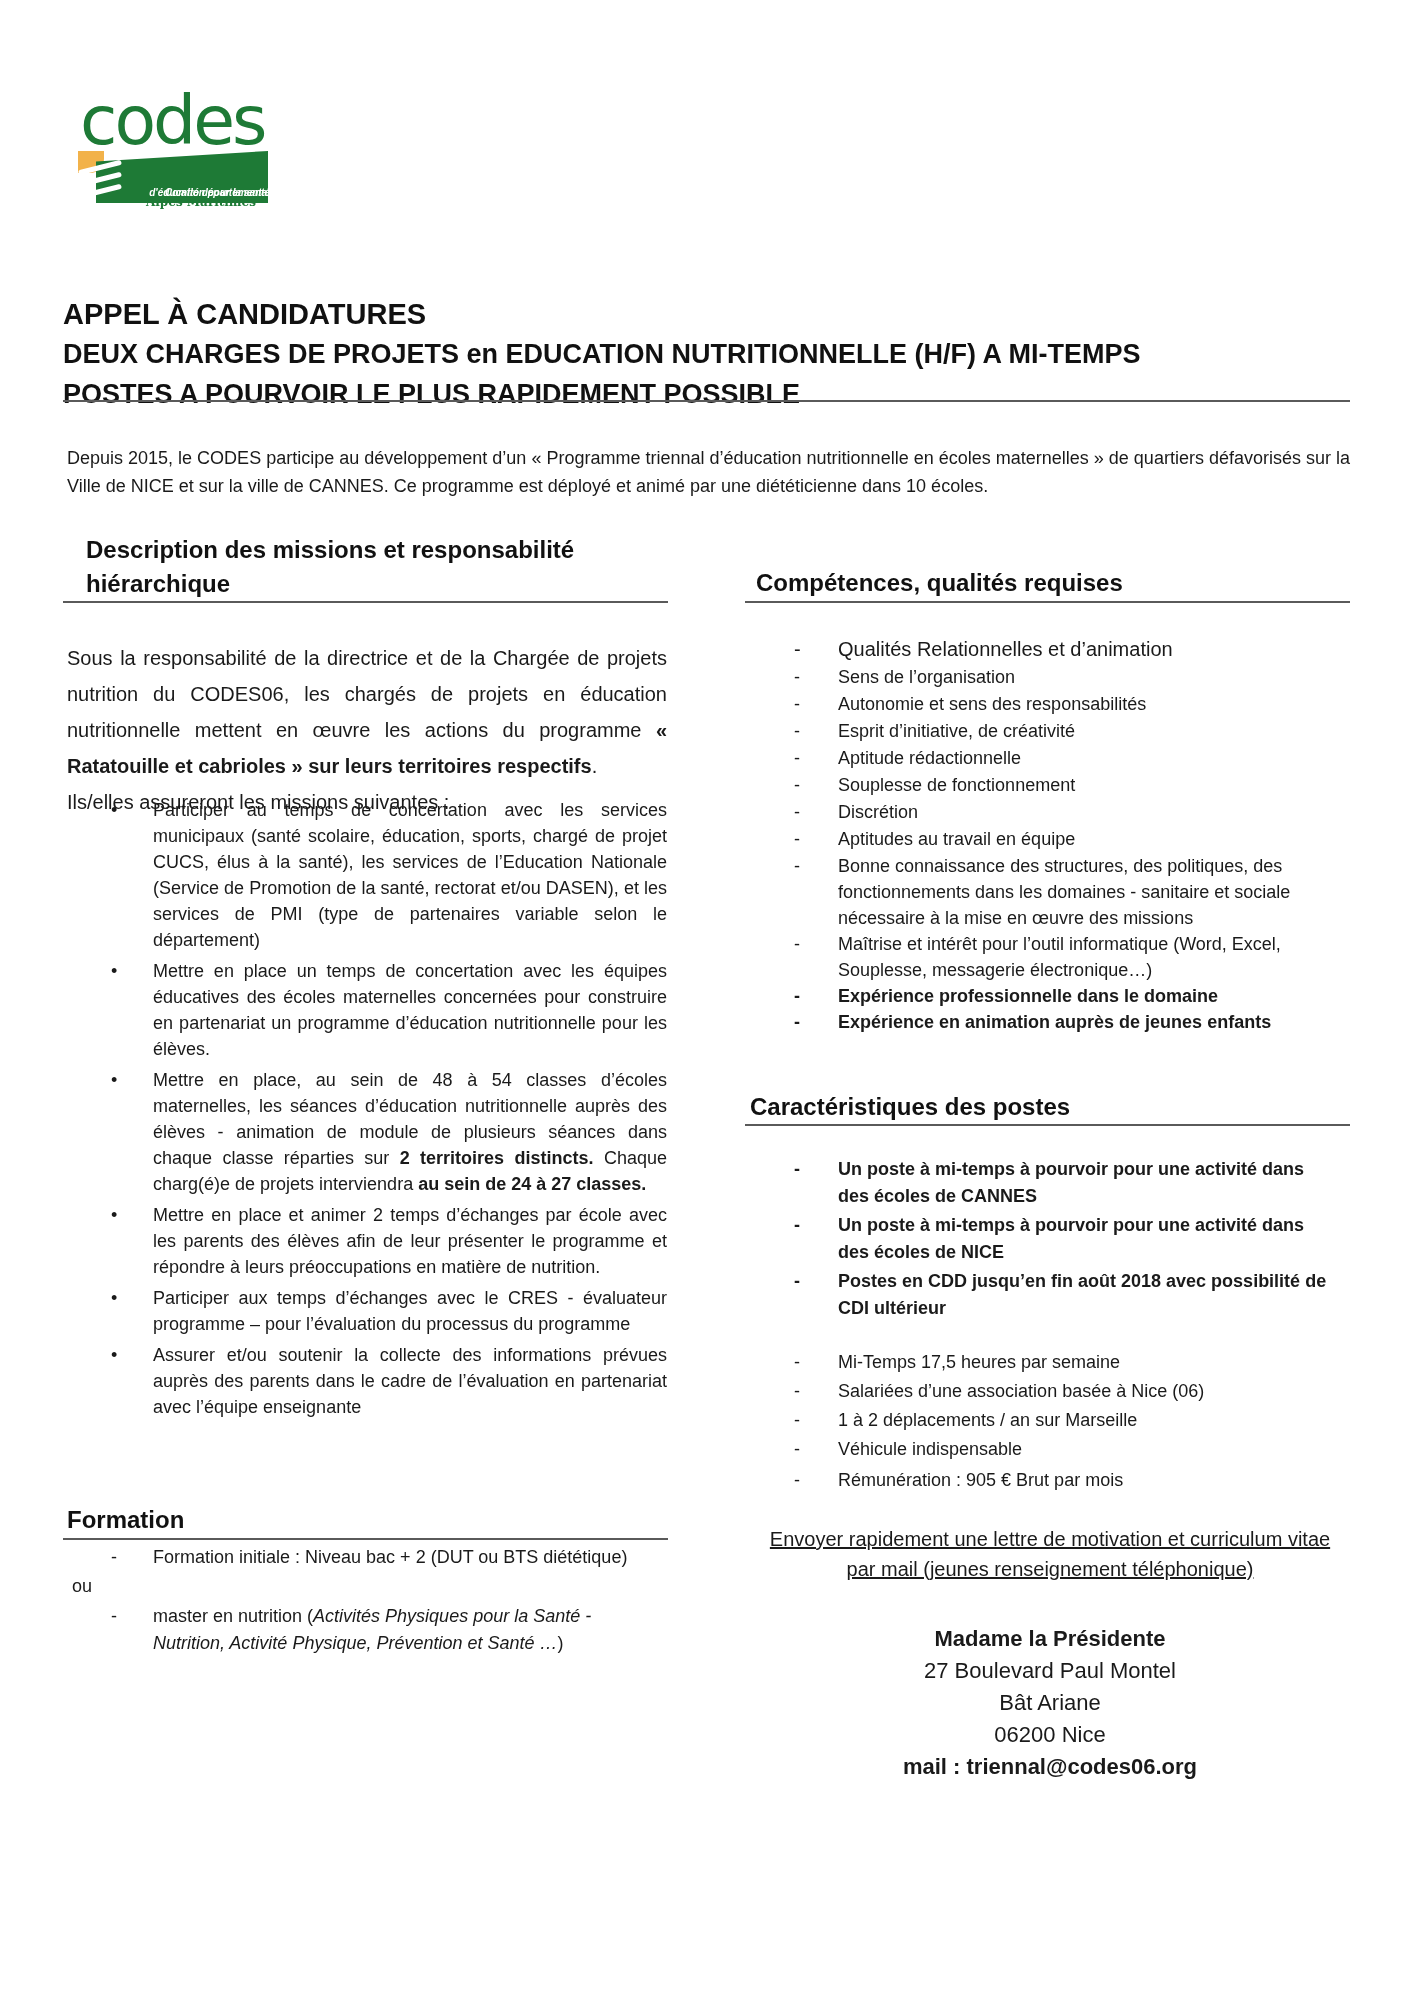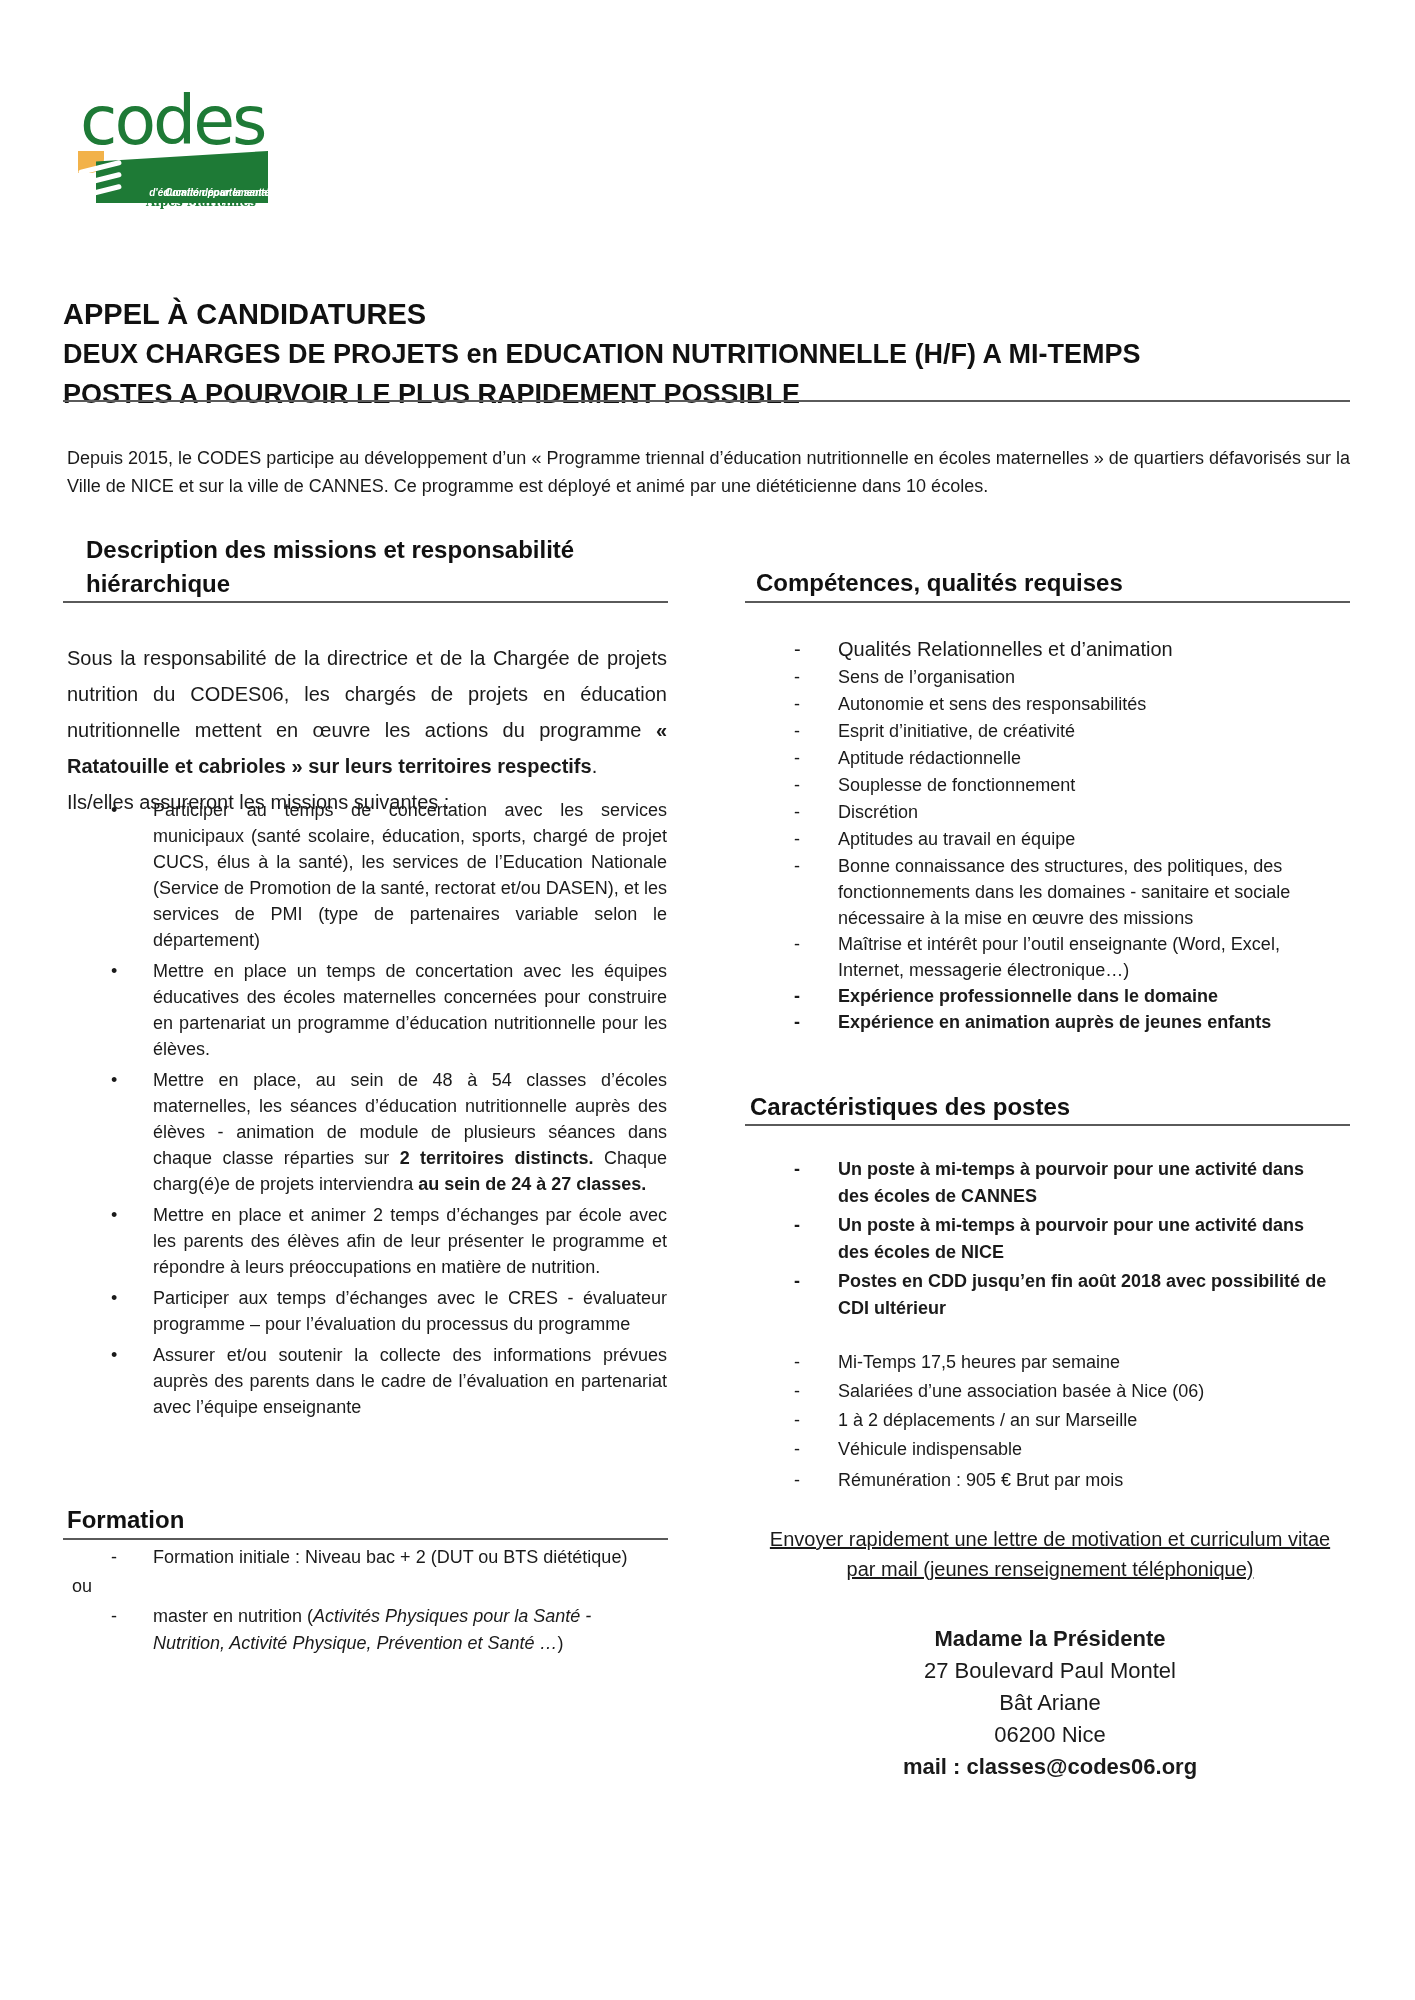--- a/index.html
+++ b/index.html
@@ -110,21 +110,21 @@
 <ul class="abs dash-list" style="left:750px; width:600px; top:634px;">
   <li style="font-size:20px; line-height:30px;"><span class="dash">-</span><span>Qualités Relationnelles et d’animation</span></li>
   <li><span class="dash">-</span><span>Sens de l’organisation</span></li>
   <li><span class="dash">-</span><span>Autonomie et sens des responsabilités</span></li>
   <li><span class="dash">-</span><span>Esprit d’initiative, de créativité</span></li>
   <li><span class="dash">-</span><span>Aptitude rédactionnelle</span></li>
   <li><span class="dash">-</span><span>Souplesse de fonctionnement</span></li>
   <li><span class="dash">-</span><span>Discrétion</span></li>
   <li><span class="dash">-</span><span>Aptitudes au travail en équipe</span></li>
   <li style="line-height:26px;"><span class="dash">-</span><span>Bonne connaissance des structures, des politiques, des fonctionnements dans les domaines - sanitaire et sociale nécessaire à la mise en œuvre des missions</span></li>
-  <li style="line-height:26px;"><span class="dash">-</span><span>Maîtrise et intérêt pour l’outil enseignante (Word, Excel, Internet, messagerie électronique…)</span></li>
+  <li style="line-height:26px;"><span class="dash">-</span><span>Maîtrise et intérêt pour l’outil informatique (Word, Excel, Souplesse, messagerie électronique…)</span></li>
   <li class="bold" style="line-height:26px;"><span class="dash">-</span><span>Expérience professionnelle dans le domaine</span></li>
   <li class="bold" style="line-height:26px;"><span class="dash">-</span><span>Expérience en animation auprès de jeunes enfants</span></li>
 </ul>
 
 <div class="abs sec-h" style="left:750px; top:1090px; width:590px;">Caractéristiques des postes</div>
 <div class="rule" style="left:745px; width:605px; top:1124px;"></div>
 
 <ul class="abs dash-list" style="left:750px; width:590px; top:1156px;">
   <li class="bold" style="line-height:27px; margin-bottom:2px;"><span class="dash">-</span><span>Un poste à mi-temps à pourvoir pour une activité dans des écoles de CANNES</span></li>
   <li class="bold" style="line-height:27px; margin-bottom:2px;"><span class="dash">-</span><span>Un poste à mi-temps à pourvoir pour une activité dans des écoles de NICE</span></li>
@@ -139,14 +139,14 @@
   <li style="line-height:32px;"><span class="dash">-</span><span>Rémunération : 905 € Brut par mois</span></li>
 </ul>
 
 <div class="abs center u" style="left:755px; width:590px; top:1524px; font-size:20px; line-height:30px;">Envoyer rapidement une  lettre de motivation et curriculum vitae par mail (jeunes renseignement téléphonique)</div>
 
 <div class="abs center" style="left:755px; width:590px; top:1623px; font-size:22px; line-height:32px;">
   <div class="bold">Madame la Présidente</div>
   <div>27 Boulevard Paul Montel</div>
   <div>Bât Ariane</div>
   <div>06200 Nice</div>
-  <div class="bold"><span>mail : </span><span>classes@codes06.org</span></div>
+  <div class="bold"><span>mail : </span><span>triennal@codes06.org</span></div>
 </div>
 
 </body></html>

